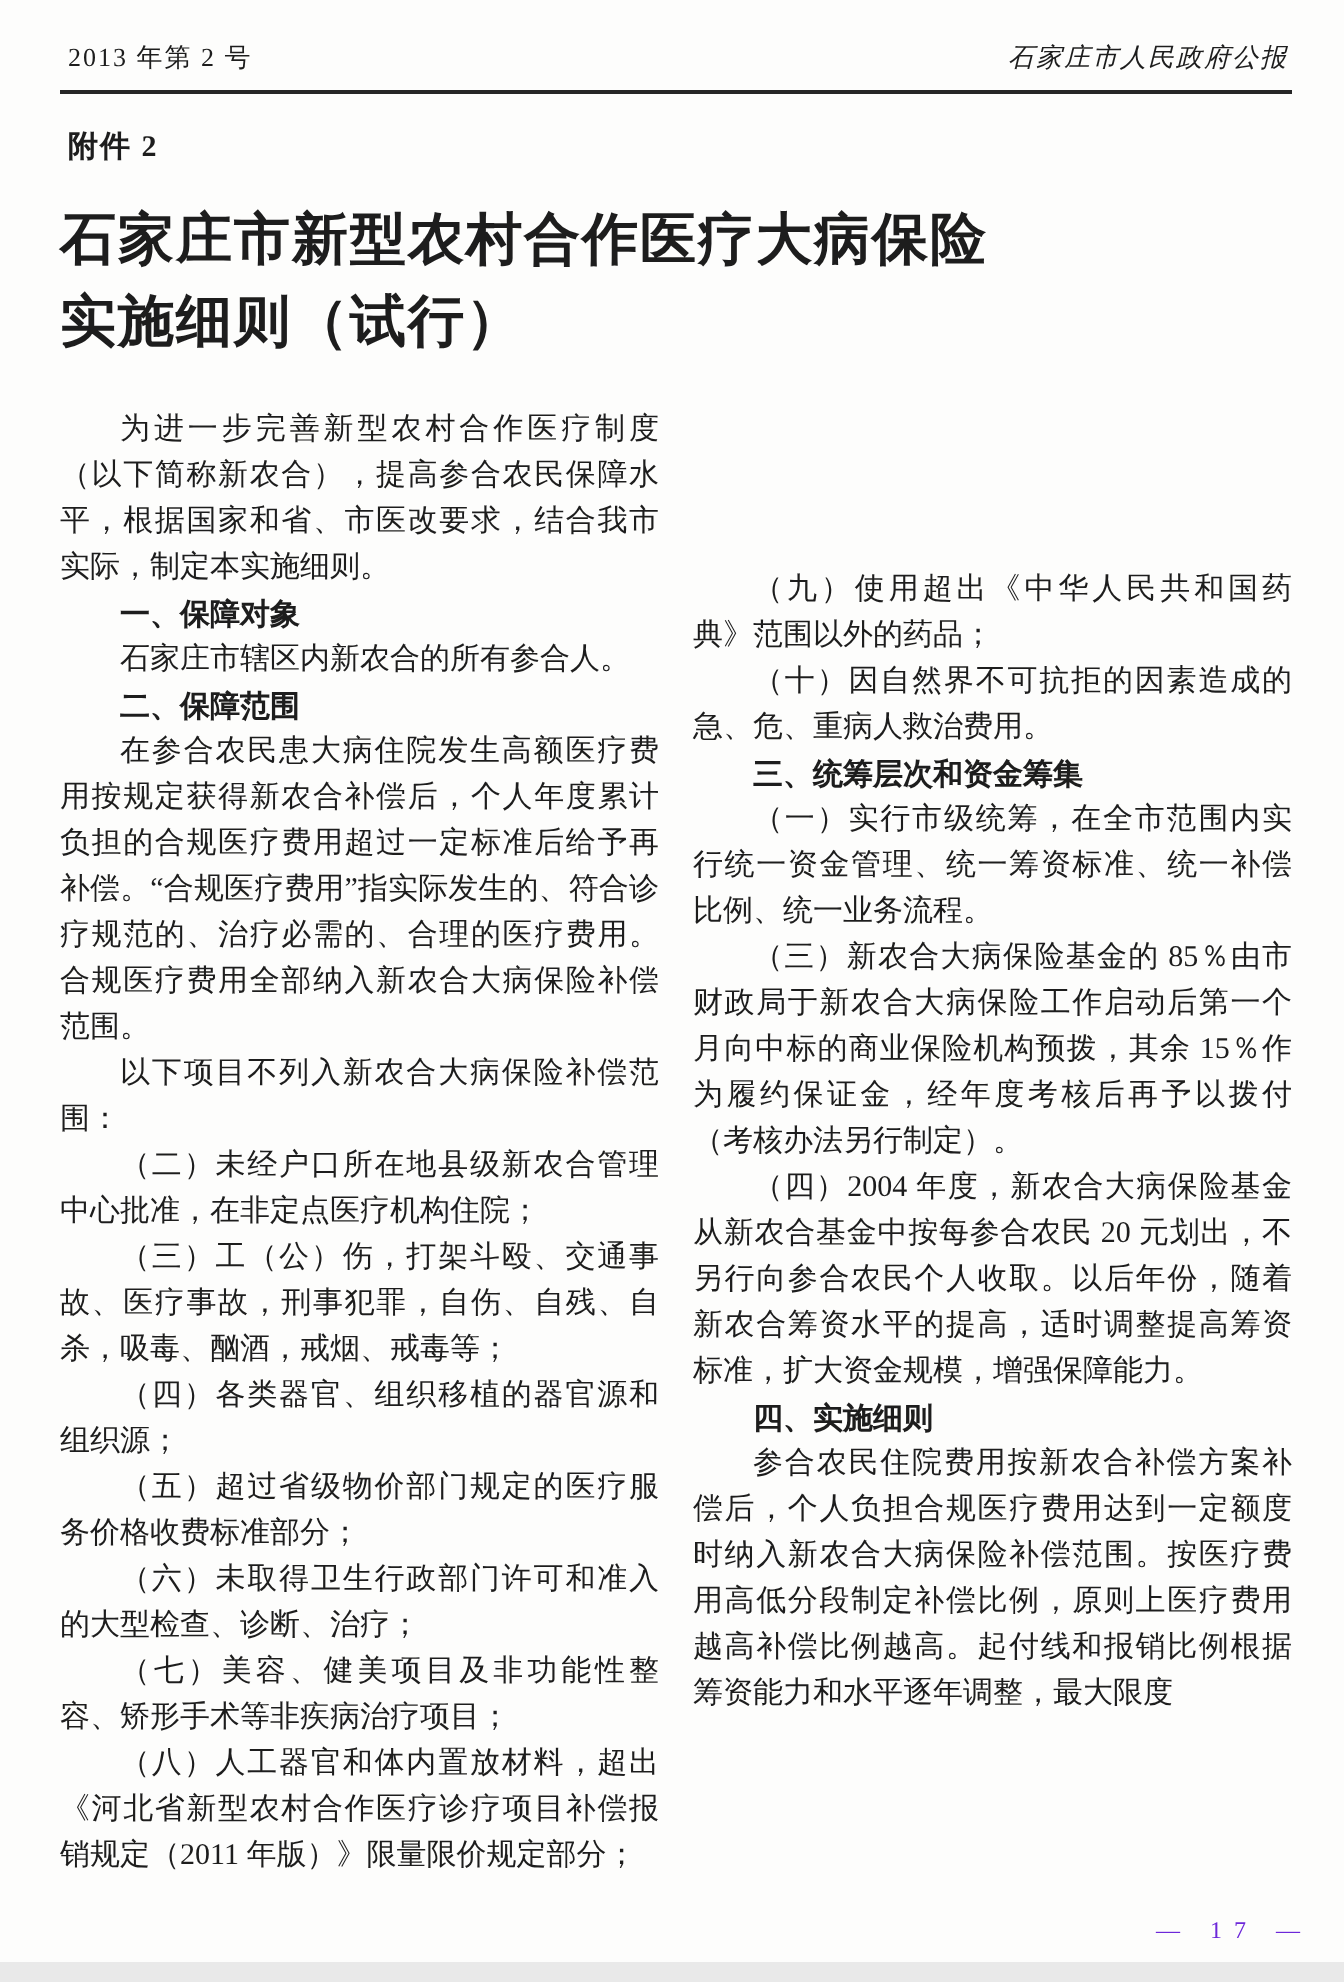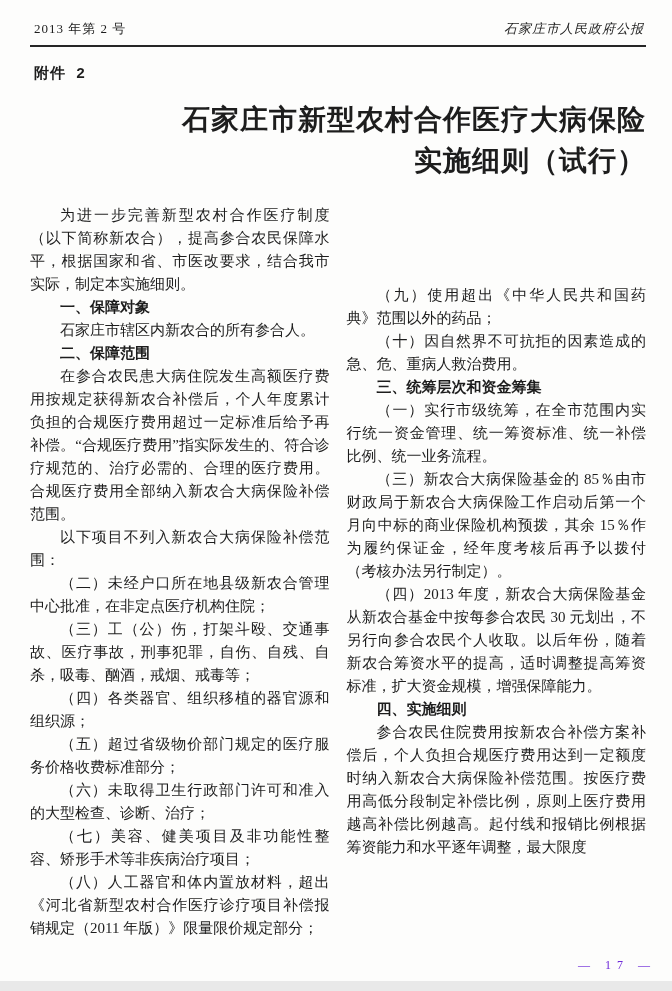--- a/index.html
+++ b/index.html
@@ -30,28 +30,28 @@
   .running-head .gazette-name {
     font-style: italic;
   }
   .head-rule {
     border-bottom: 2px solid #262626;
     margin-top: 7px;
   }
   .attachment {
     margin-top: 17px;
     margin-left: 4px;
-    font-family: Liberation Mono, monospace;
+    font-family: Liberation Serif, serif;
     font-weight: bold;
     font-size: 15px;
     letter-spacing: 1px;
   }
   .doc-title {
     margin: 16px 0 22px 0;
-    text-align: right;
+    text-align: left;
     font-family: "DejaVu Sans", "Liberation Sans", sans-serif;
     font-weight: bold;
     font-size: 28px;
     line-height: 1.48;
     letter-spacing: 1px;
   }
   .columns {
     display: flex;
     gap: 17px;
     align-items: center;
@@ -114,21 +114,21 @@
         <p class="para">（六）未取得卫生行政部门许可和准入的大型检查、诊断、治疗；</p>
         <p class="para">（七）美容、健美项目及非功能性整容、矫形手术等非疾病治疗项目；</p>
         <p class="para">（八）人工器官和体内置放材料，超出《河北省新型农村合作医疗诊疗项目补偿报销规定（2011 年版）》限量限价规定部分；</p>
       </section>
     <section class="col">
         <p class="para">（九）使用超出《中华人民共和国药典》范围以外的药品；</p>
         <p class="para">（十）因自然界不可抗拒的因素造成的急、危、重病人救治费用。</p>
         <p class="heading">三、统筹层次和资金筹集</p>
         <p class="para">（一）实行市级统筹，在全市范围内实行统一资金管理、统一筹资标准、统一补偿比例、统一业务流程。</p>
         <p class="para">（三）新农合大病保险基金的 85％由市财政局于新农合大病保险工作启动后第一个月向中标的商业保险机构预拨，其余 15％作为履约保证金，经年度考核后再予以拨付（考核办法另行制定）。</p>
-        <p class="para">（四）2013 年度，新农合大病保险基金从新农合基金中按每参合农民 30 元划出，不另行向参合农民个人收取。以后年份，随着新农合筹资水平的提高，适时调整提高筹资标准，扩大资金规模，增强保障能力。</p>
+        <p class="para">（四）2004 年度，新农合大病保险基金从新农合基金中按每参合农民 20 元划出，不另行向参合农民个人收取。以后年份，随着新农合筹资水平的提高，适时调整提高筹资标准，扩大资金规模，增强保障能力。</p>
         <p class="heading">四、实施细则</p>
         <p class="para">参合农民住院费用按新农合补偿方案补偿后，个人负担合规医疗费用达到一定额度时纳入新农合大病保险补偿范围。按医疗费用高低分段制定补偿比例，原则上医疗费用越高补偿比例越高。起付线和报销比例根据筹资能力和水平逐年调整，最大限度</p>
       </section>
   </main>
 
   <div class="page-number">— 17 —</div>
 
 </div>
 
 </body></html>

